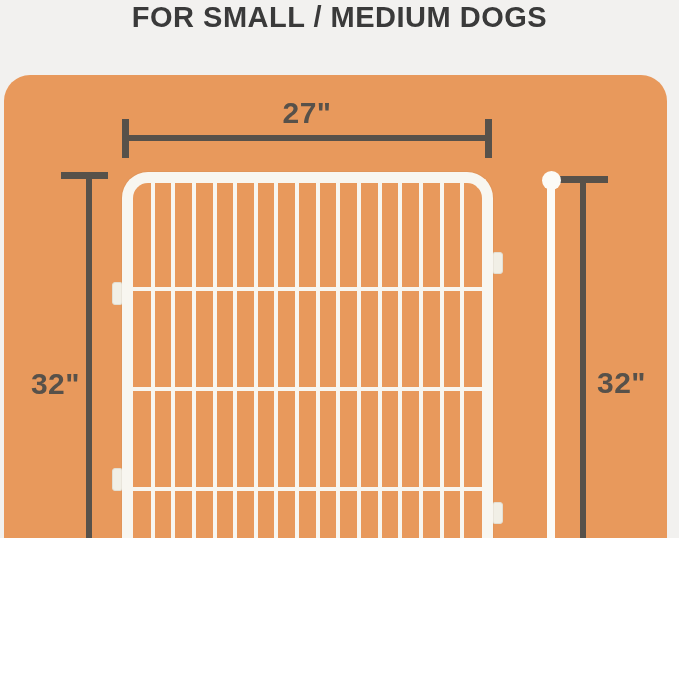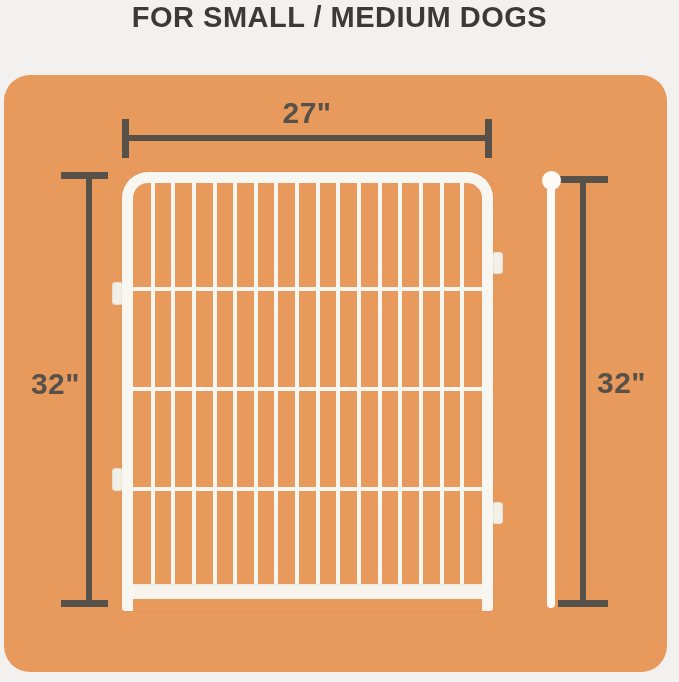--- a/index.html
+++ b/index.html
@@ -1,18 +1,18 @@
 <!DOCTYPE html>
 <html><head>
 <meta charset="utf-8">
 <style>
   html,body{margin:0;padding:0;}
   .canvas{
     position:relative;
-    width:679px;height:682px;
+    width:679px;height:538px;
     background:#f2f1ef;
     overflow:hidden;
     font-family:"Liberation Sans", sans-serif;
   }
   .page-title{
     position:absolute;left:0;top:1px;width:679px;
     text-align:center;
     font-size:29px;font-weight:800;letter-spacing:0.5px;
     color:#3a3a3a;
   }

